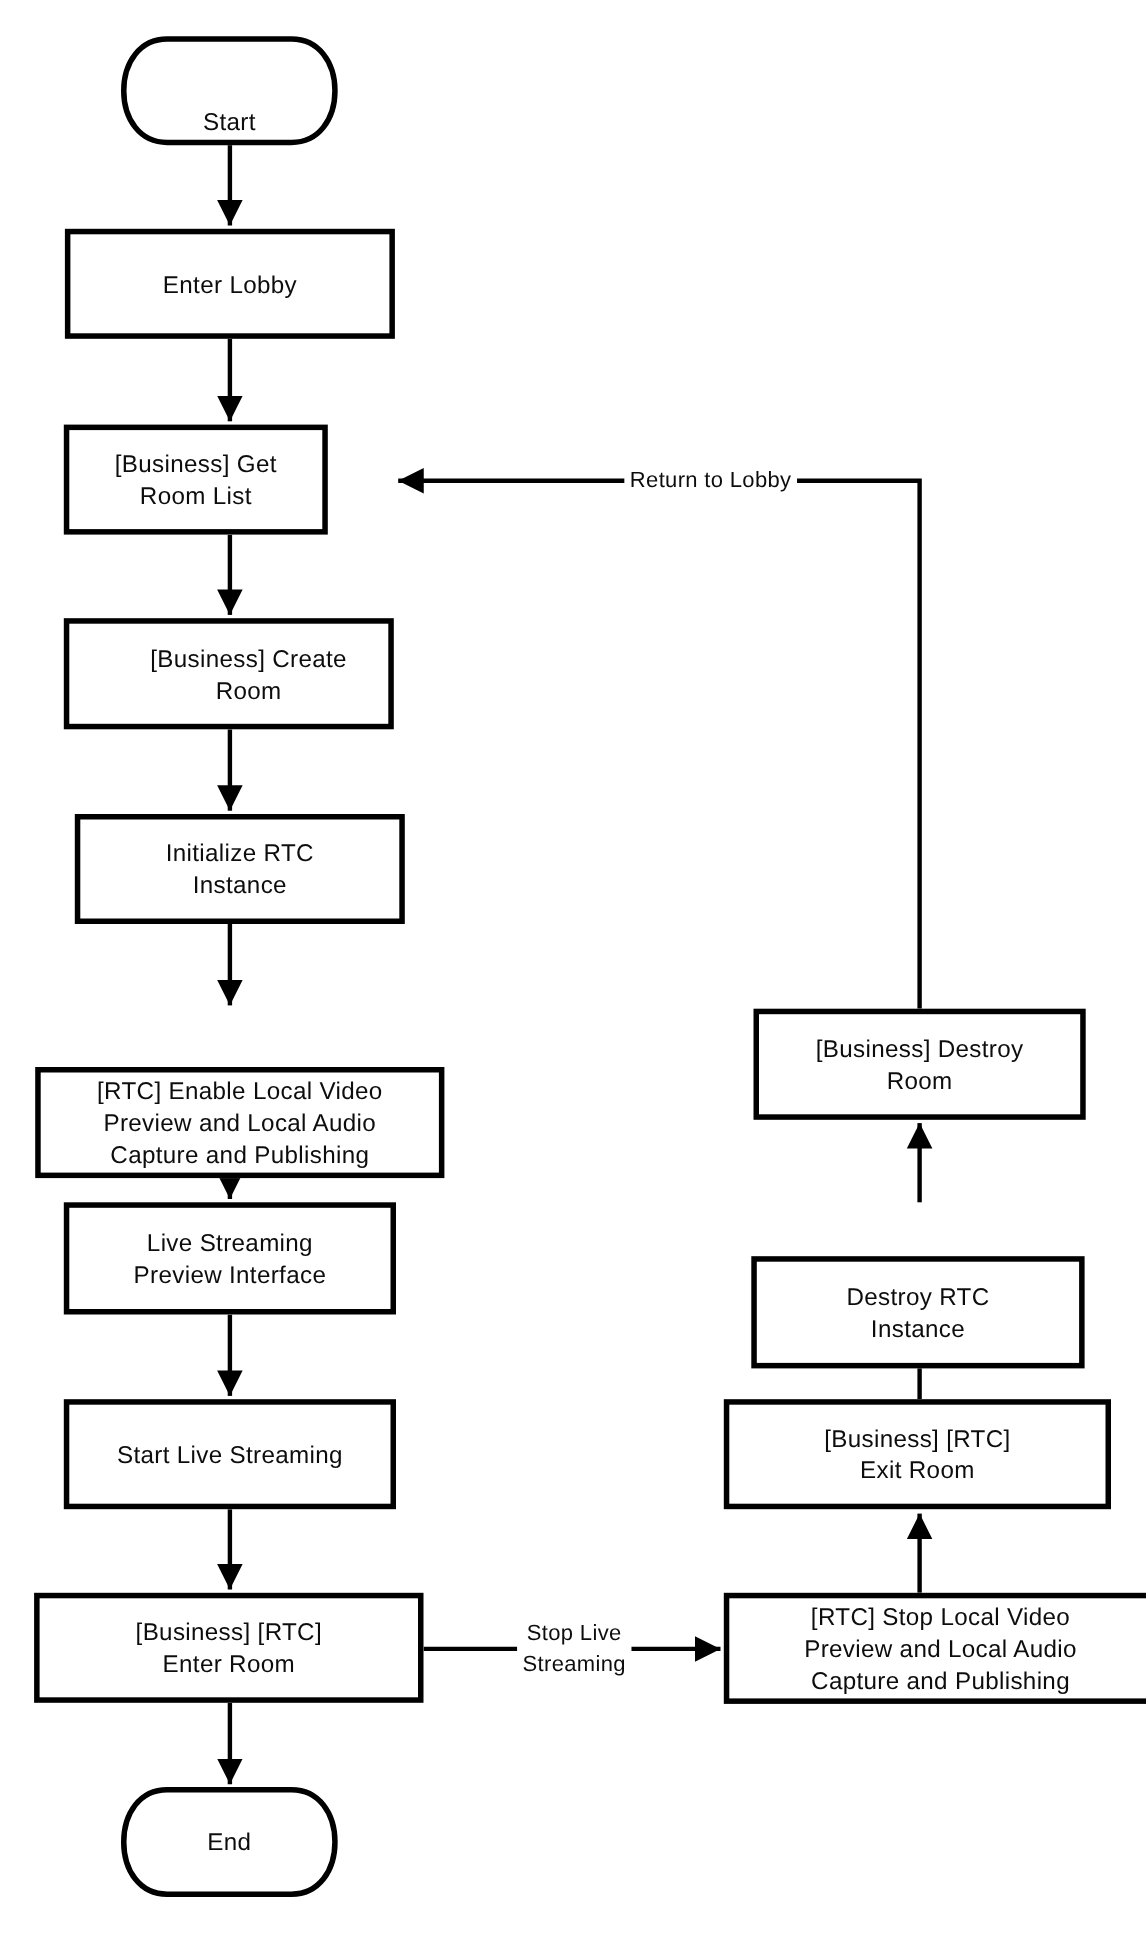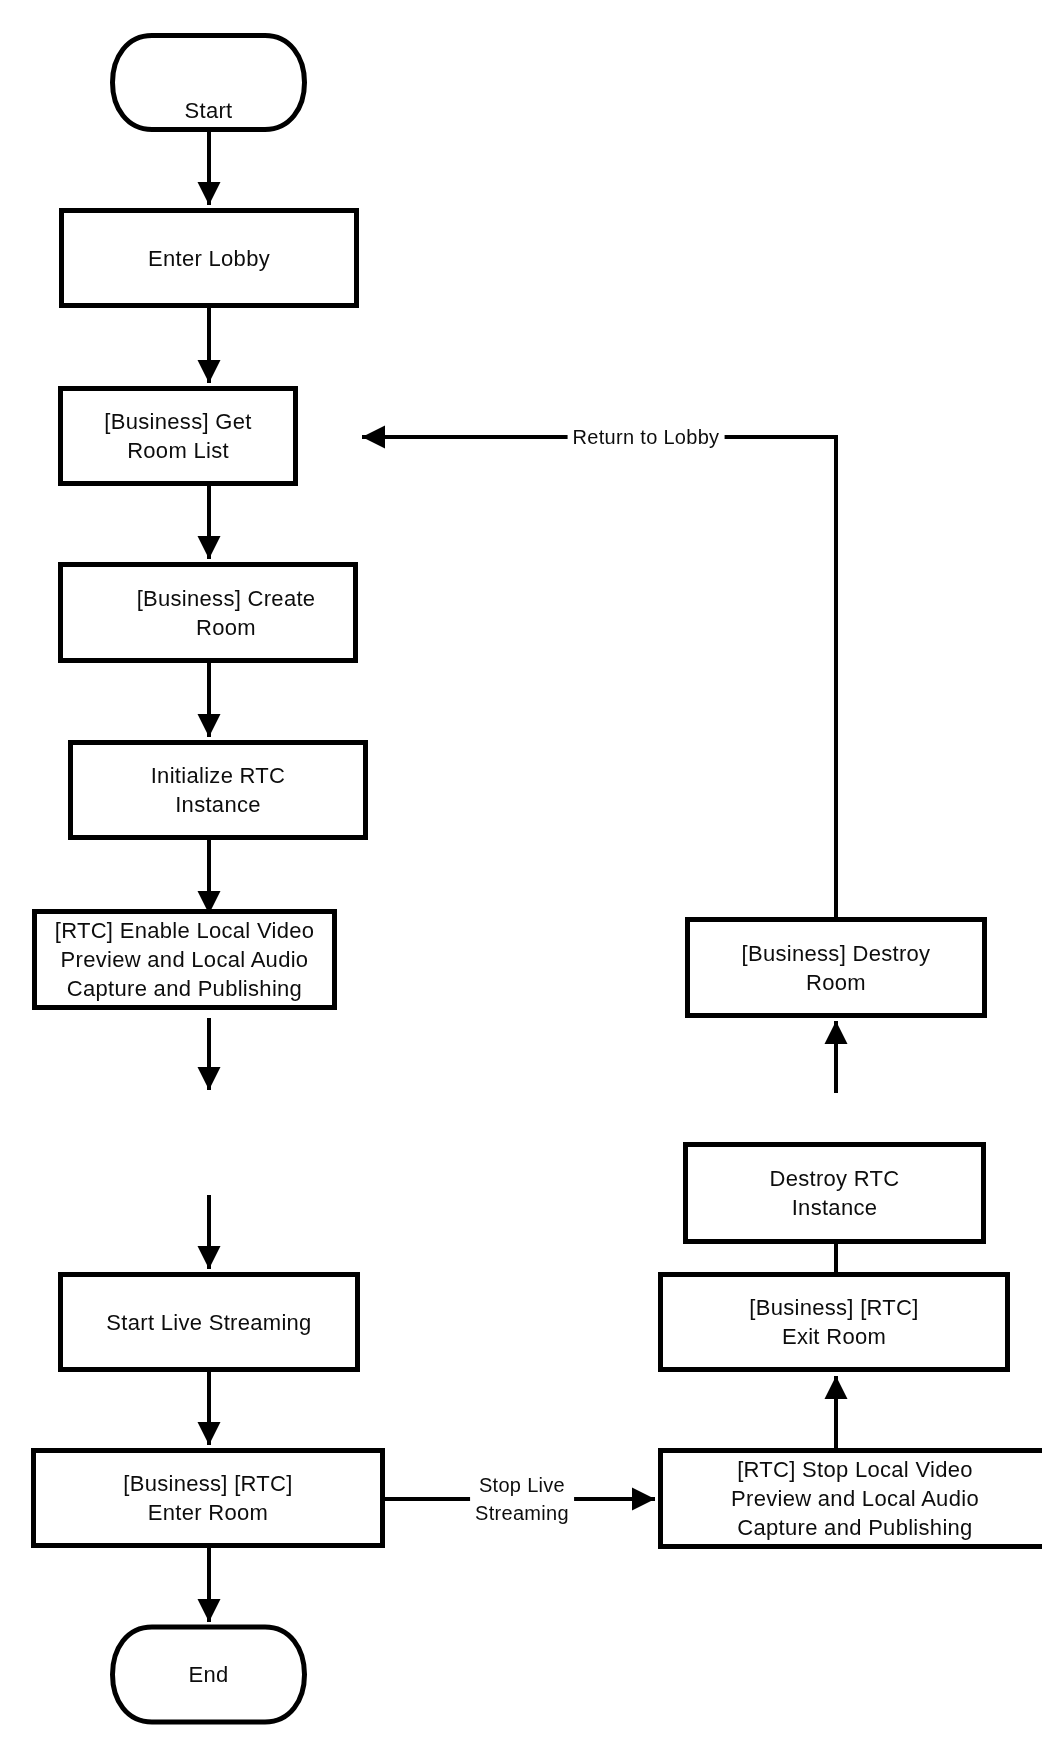--- a/index.html
+++ b/index.html
@@ -94,23 +94,25 @@
   <div class="node terminator-label" style="left:110px; top:33px; width:197px; height:99px;margin-top:28px;">Start</div>
   <div class="node rect" style="left:59px; top:208px; width:300px; height:100px;">Enter Lobby</div>
 
   <div class="node terminator-label" style="left:110px; top:1624px; width:197px; height:100px;">End</div>
   <div class="node rect" style="left:58px; top:386px; width:240px; height:100px;">[Business] Get
 Room List</div>
   <div class="node rect" style="left:58px; top:562px; width:300px; height:101px;padding-left:36px;">[Business] Create
 Room</div>
   <div class="node rect" style="left:68px; top:740px; width:300px; height:100px;">Initialize RTC
 Instance</div>
-  <div class="node rect" style="left:32px; top:909px; width:305px; height:101px;">[RTC] Enable Local Video
+  <div class="node rect" style="left:32px; top:970px; width:372px; height:101px;">[RTC] Enable Local Video
 Preview and Local Audio
 Capture and Publishing</div>
+  <div class="node rect" style="left:58px; top:1093px; width:302px; height:102px;">Live Streaming
+Preview Interface</div>
   <div class="node rect" style="left:58px; top:1272px; width:302px; height:100px;">Start Live Streaming</div>
   <div class="node rect" style="left:31px; top:1448px; width:354px; height:100px;">[Business] [RTC]
 Enter Room</div>
 
   <div class="node rect" style="left:685px; top:917px; width:302px; height:101px;">[Business] Destroy
 Room</div>
   <div class="node rect" style="left:683px; top:1142px; width:303px; height:102px;">Destroy RTC
 Instance</div>
   <div class="node rect" style="left:658px; top:1272px; width:352px; height:100px;">[Business] [RTC]
 Exit Room</div>

